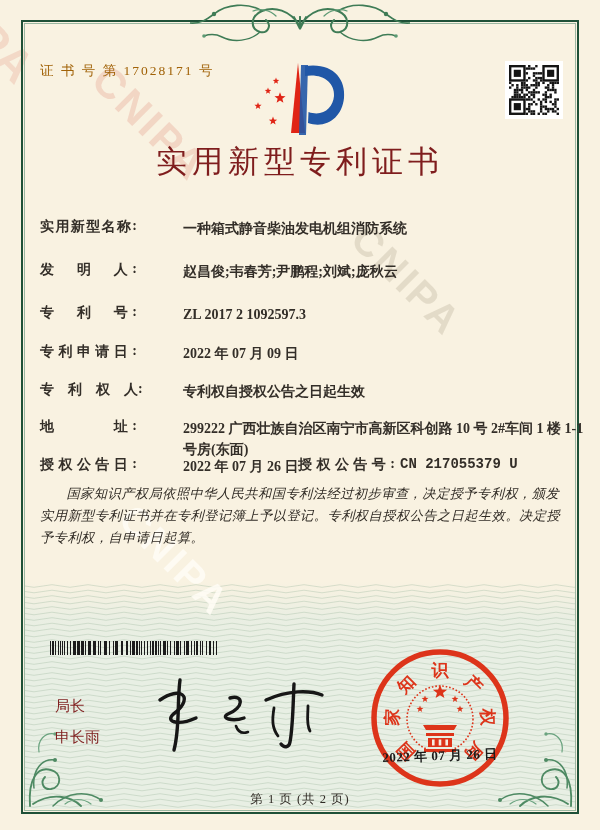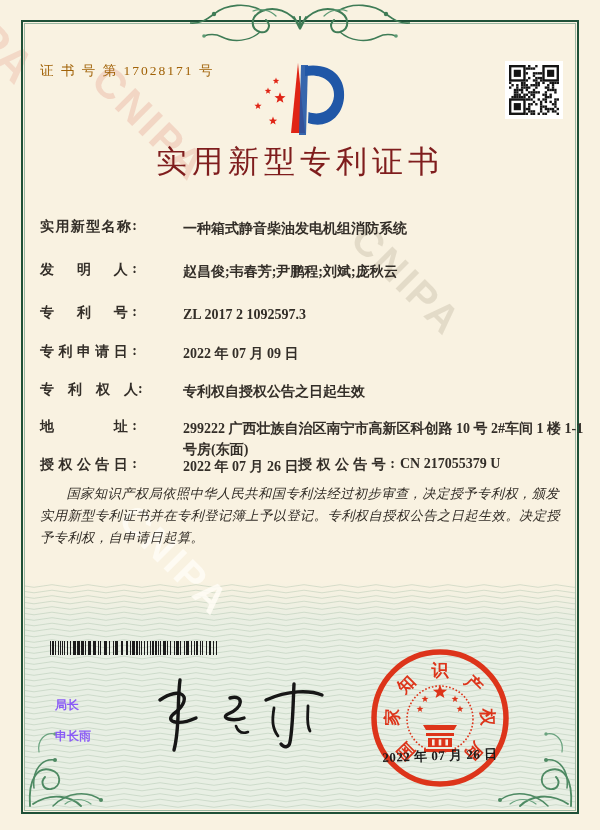--- a/index.html
+++ b/index.html
@@ -32,31 +32,31 @@
          letter-spacing:5px;color:#7f1d1d;z-index:3;}
 
   
   .row{position:absolute;left:40px;font-size:14px;font-weight:600;color:#332e28;z-index:3;}
   .lbl{display:inline-flex;justify-content:space-between;width:97px;vertical-align:top;}
   .val{position:absolute;left:100px;top:0;width:406px;line-height:21px;}
   .row .val{left:108px;margin-left:35px;}
   .r-name{top:218px;} .r-inv{top:261px;} .r-pno{top:304px;} .r-fdate{top:343px;}
   .r-owner{top:381px;} .r-addr{top:418px;} .r-grant{top:456px;}
   .sub2{position:absolute;left:258px;top:0;}
-  .val2{position:absolute;left:360px;top:0;width:160px;}
+  .val2{position:absolute;left:360px;top:0;width:160px;font-family:Liberation Mono, monospace;}
 
   
   .legal{position:absolute;left:40px;top:483px;width:521px;z-index:3;font-size:13.2px;line-height:22px;
          color:#2f2a24;font-style:italic;letter-spacing:.5px;}
   .legal p{margin:0;text-indent:2em;}
 
   
   .barcode{position:absolute;left:50px;top:641px;z-index:3;}
   .signer{position:absolute;left:55px;top:690px;z-index:3;font-family:"Liberation Sans","DejaVu Sans",sans-serif;
-          font-weight:bold;font-size:12px;color:#8b5cf6;line-height:31px;}
+          font-weight:normal;font-size:15px;color:#7f1d1d;line-height:31px;}
   .autograph{position:absolute;left:150px;top:668px;z-index:3;}
   .footer{position:absolute;left:0;top:791px;width:600px;text-align:center;font-size:12.5px;color:#2f2a24;z-index:3;letter-spacing:1px;}
 
   
   .seal{position:absolute;left:365px;top:645px;width:150px;height:150px;z-index:4;opacity:.95;}
   .seal svg{position:absolute;left:0;top:0;}
   .seal-chars{position:absolute;left:0;top:0;width:150px;height:150px;}
   .seal-chars span{position:absolute;left:66px;top:63px;width:18px;height:20px;text-align:center;
     font-size:17px;font-weight:700;color:#dd2b10;font-family:"Liberation Sans",sans-serif;}
   .seal-date{position:absolute;left:10px;top:102px;width:130px;text-align:center;font-size:13px;font-weight:700;
@@ -473,20 +473,21 @@
       <path d="M10,32 C30,18 44,28 26,44 C12,54 28,58 46,50"></path>
       <path d="M80,30 C94,26 94,40 78,46 C70,50 82,54 94,50"></path>
       <path d="M86,58 C88,64 92,66 98,64" stroke-width="2.6"></path>
       <path d="M116,32 C138,22 160,22 172,27"></path>
       <path d="M144,16 C143,36 143,58 140,74 C139,80 134,80 131,76"></path>
       <path d="M124,40 C122,52 122,60 128,68" stroke-width="2.8"></path>
       <path d="M158,38 C158,48 156,56 160,63" stroke-width="2.8"></path>
     </g>
   </svg>
 
+  <div class="footer">第 1 页 (共 2 页)</div>
 
   <svg class="flourish left" width="90" height="94" viewBox="0 0 90 94">
     <g id="flo" fill="none" stroke="#4e8a63" stroke-width="1.9" stroke-linecap="round">
       <path d="M5,92 C3,64 13,52 26,56 C37,59 37,73 26,75 C18,76 15,68 20,63"></path>
       <path d="M8,90 C26,78 46,82 56,92"></path>
       <path d="M28,92 C42,78 62,76 76,86" stroke-width="1.5"></path>
       <path d="M9,74 C7,56 17,44 30,46" stroke-width="1.5"></path>
       <path d="M14,38 C12,26 20,18 30,20" stroke-width="1.2" stroke="#6aa37f"></path>
       <circle cx="30" cy="46" r="2" fill="#4e8a63" stroke="none"></circle>
       <circle cx="76" cy="86" r="2" fill="#4e8a63" stroke="none"></circle>

